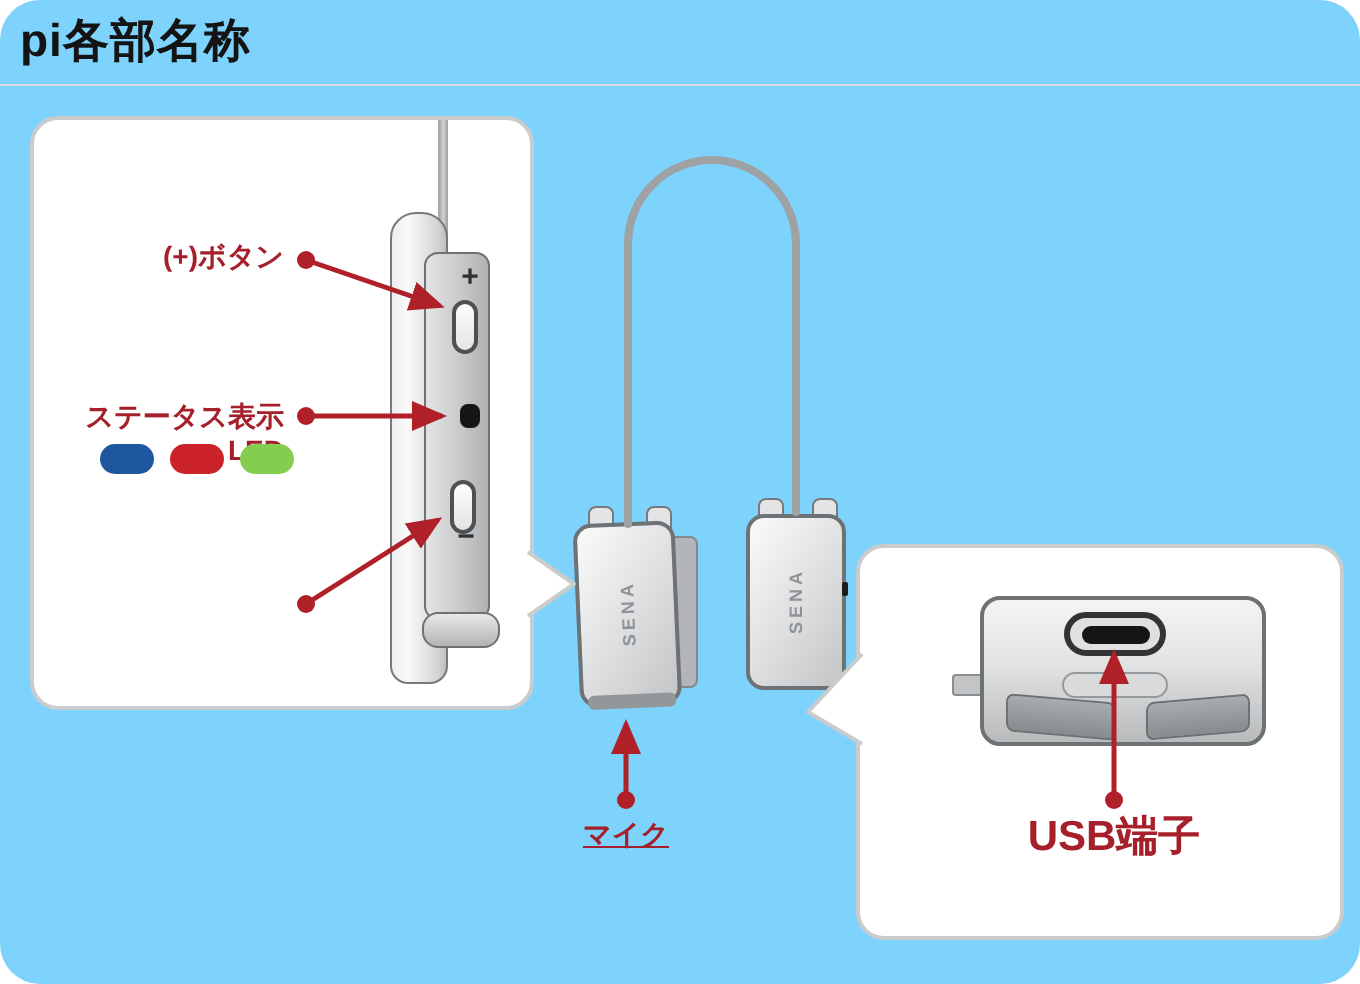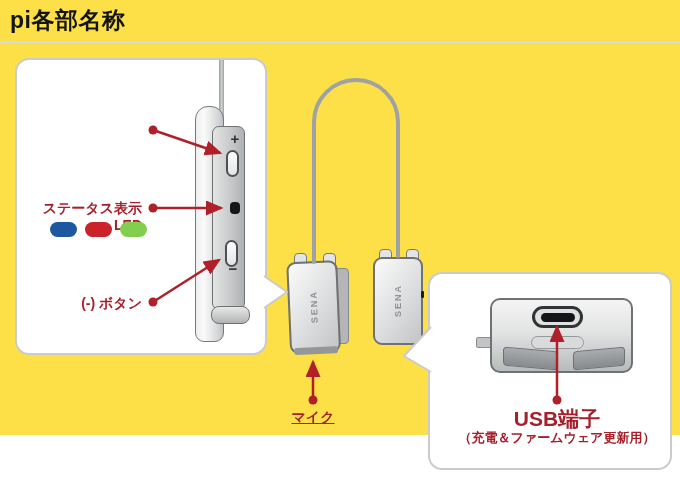--- a/index.html
+++ b/index.html
@@ -1,17 +1,17 @@
 <!DOCTYPE html>
 <html><head>
 <meta charset="utf-8">
 <style>
   html,body{margin:0;padding:0;background:#fff;}
   body{width:680px;height:492px;overflow:hidden;font-family:"Liberation Sans","DejaVu Sans",sans-serif;}
-  .stage{position:relative;width:680px;height:435px;background:#fde047;}
+  .stage{position:relative;width:680px;height:492px;background:#7dd3fc;border-radius:20px;}
   .abs{position:absolute;}
   .title{left:10px;top:5px;font-size:23px;font-weight:bold;color:#141414;letter-spacing:0.5px;}
   .sep{left:0;top:42px;width:680px;height:1px;background:#dcdcdc;}
   .callout-box{box-sizing:border-box;border:2px solid #c9cbcd;border-radius:14px;background:#fff;}
   .box-left{left:15px;top:58px;width:252px;height:297px;}
   .box-right{left:428px;top:272px;width:244px;height:198px;}
 
   
   .sv-wire{left:219px;top:60px;width:5px;height:70px;background:linear-gradient(90deg,#9b9ea0,#cfd1d2 55%,#9b9ea0);z-index:1;}
   .sv-stick{left:195px;top:106px;width:27px;height:234px;border:1px solid #77797c;border-radius:13px 13px 9px 9px;
@@ -76,29 +76,29 @@
   <div class="abs sv-wire"></div>
   <div class="abs sv-stick"></div>
   <div class="abs sv-panel"></div>
   <div class="abs sv-foot"></div>
   <div class="abs sv-mark" style="left:226px;top:132px;">+</div>
   <div class="abs sv-btn" style="left:226px;top:150px;"></div>
   <div class="abs sv-led"></div>
   <div class="abs sv-btn" style="left:225px;top:240px;"></div>
   <div class="abs sv-mark" style="left:224px;top:262px;">−</div>
 
+  <div class="abs lbl lbl-plus">(+)ボタン</div>
   <div class="abs lbl lbl-status">ステータス表示LED</div>
 
   <div class="abs led-row">
     <span class="led-pill" style="background-color: rgb(30, 86, 160);"></span>
     <span class="led-pill" style="background-color: rgb(203, 33, 40);"></span>
     <span class="led-pill" style="background-color: rgb(131, 206, 78);"></span>
   </div>
 
-  <div class="abs lbl lbl-minus">(-) ボタン</div>
 
   <div class="abs unit u1">
     <div class="prong" style="left:8px;top:5px;"></div>
     <div class="prong" style="left:37px;top:5px;"></div>
     <div class="cliptab" style="left:48px;top:20px;"></div>
     <div class="tilt">
       <div class="ubody" style="left:2px;top:13px;width:51px;height:92px;">
         <span class="sena">SENA</span>
       </div>
       <div class="ulip" style="left:6px;top:99px;width:44px;height:7px;"></div>
@@ -119,21 +119,20 @@
   <div class="abs callout-box box-right"></div>
   <div class="abs usb-stub"></div>
   <div class="abs usb-body"></div>
   <div class="abs usb-port-outer"></div>
   <div class="abs usb-port-inner"></div>
   <div class="abs usb-pill"></div>
   <div class="abs usb-tab tab-l"></div>
   <div class="abs usb-tab tab-r"></div>
 
   <div class="abs lbl lbl-usb">USB端子</div>
-  <div class="abs lbl lbl-usb-sub">（充電＆ファームウェア更新用）</div>
 
   <svg class="abs overlay" viewBox="0 0 680 492">
     <defs>
       <marker id="arw" markerWidth="8" markerHeight="8" refX="6" refY="3" orient="auto">
         <path d="M0,0 L7,3 L0,6 Z" fill="#b02028"></path>
       </marker>
     </defs>
 
     <path d="M 314 262 V 122 A 42 42 0 0 1 398 122 V 256" fill="none" stroke-width="4" stroke-linecap="round" stroke="#9fa2a4"></path>
 

